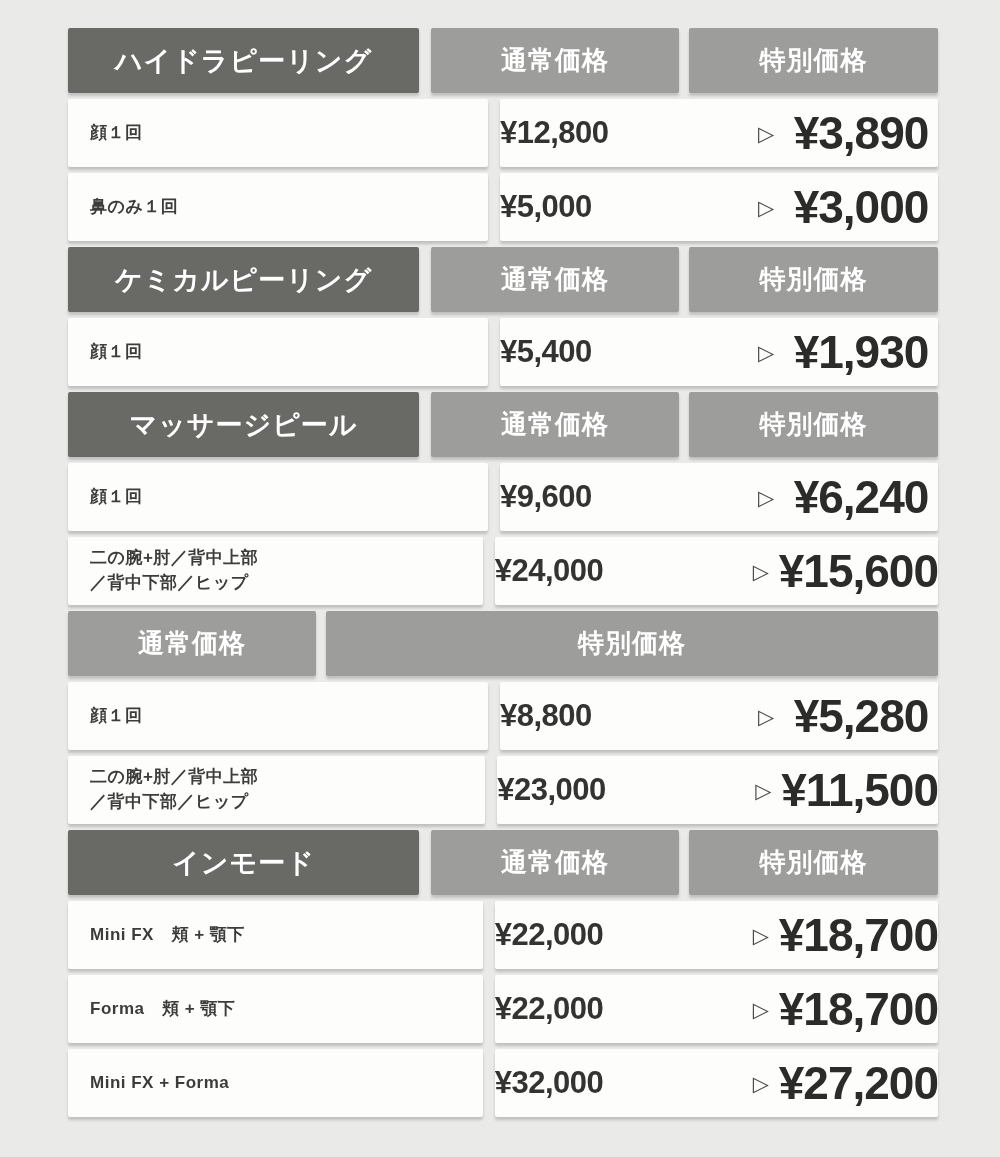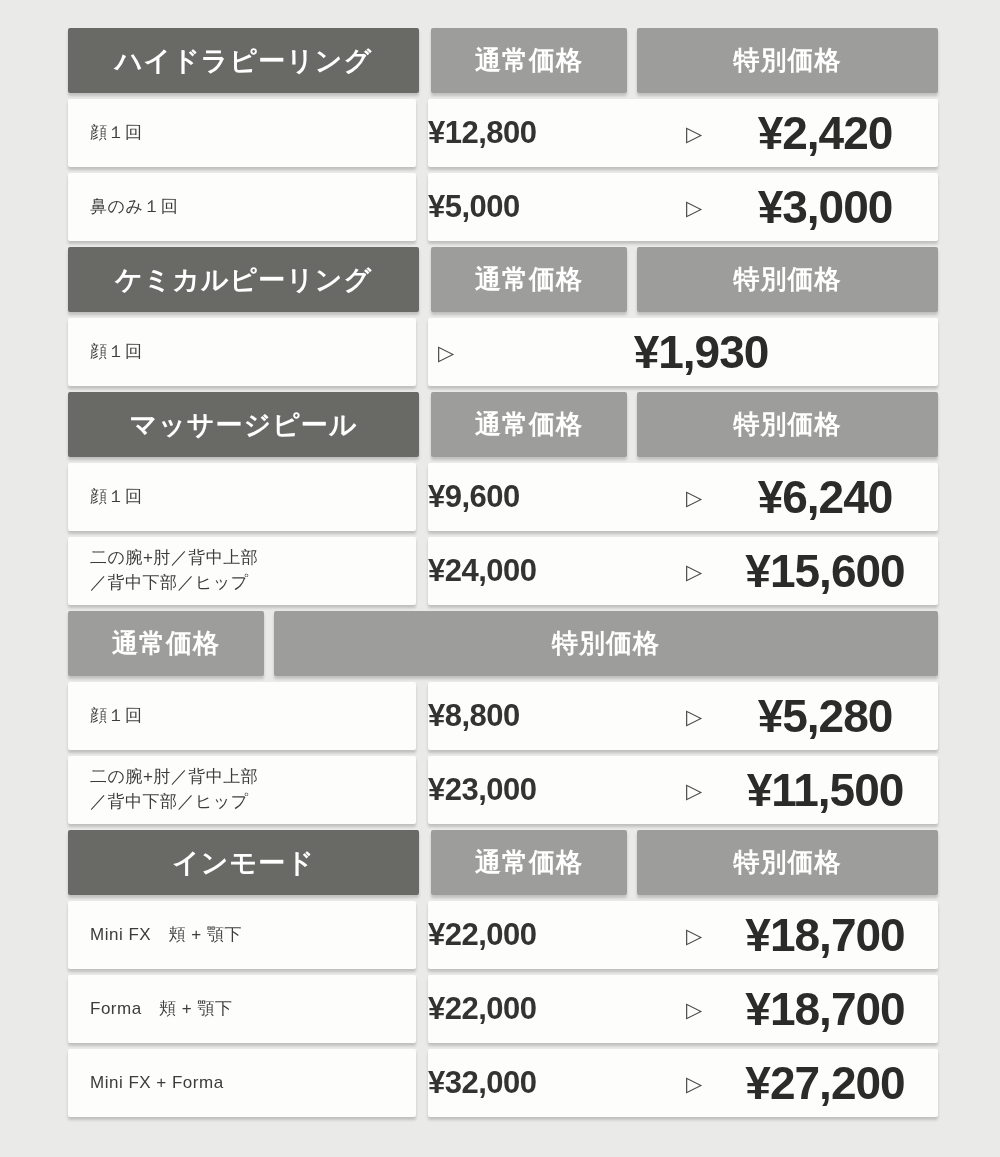--- a/index.html
+++ b/index.html
@@ -44,38 +44,38 @@
   }
   .col-headers{flex:1;display:flex;gap:10px;}
   .col-header{
     background:var(--column-header-bg);
     color:var(--header-text);
     display:flex;align-items:center;justify-content:center;
     font-size:26px;font-weight:700;letter-spacing:1px;
     border-radius:2px;
     box-shadow:0 3px 3px rgba(0,0,0,0.18);
   }
-  .col-header.normal{width:196px;}
+  .col-header.normal{width:248px;}
   .col-header.special{flex:1;}
   .row{
     display:flex;
     gap:12px;
     height:68px;
     margin-bottom:6px;
   }
   .card{
     background:var(--cell-bg);
     border-radius:2px;
     box-shadow:0 3px 3px rgba(0,0,0,0.18);
   }
   .label-cell{
-    width:348px;
+    width:420px;
     display:flex;align-items:center;
     padding-left:22px;
-    font-size:17px;font-weight:400;
+    font-size:17px;font-weight:700;
     color:var(--label-text);
     white-space:pre-line;
     line-height:1.45;
     letter-spacing:0.5px;
   }
   .price-cell{
     flex:1;
     display:flex;align-items:center;
   }
   .normal-price{
@@ -112,21 +112,21 @@
         <div class="col-header normal">通常価格</div>
         <div class="col-header special">特別価格</div>
       </div>
     </div>
 
   <div class="row">
     <div class="card label-cell">顔１回</div>
     <div class="card price-cell">
       <div class="normal-price">¥12,800</div>
       <div class="arrow">▷</div>
-      <div class="special-price">¥2,420</div>
+      <div class="special-price">¥3,890</div>
     </div>
   </div>
 
   <div class="row">
     <div class="card label-cell">鼻のみ１回</div>
     <div class="card price-cell">
       <div class="normal-price">¥5,000</div>
       <div class="arrow">▷</div>
       <div class="special-price">¥3,000</div>
     </div>
@@ -138,20 +138,21 @@
       <div class="title-cell">ケミカルピーリング</div>
       <div class="col-headers">
         <div class="col-header normal">通常価格</div>
         <div class="col-header special">特別価格</div>
       </div>
     </div>
 
   <div class="row">
     <div class="card label-cell">顔１回</div>
     <div class="card price-cell">
+      <div class="normal-price">¥5,400</div>
       <div class="arrow">▷</div>
       <div class="special-price">¥1,930</div>
     </div>
   </div>
 </section>
 
   <section class="section">
     <div class="hdr-row">
       <div class="title-cell">マッサージピール</div>
       <div class="col-headers">

